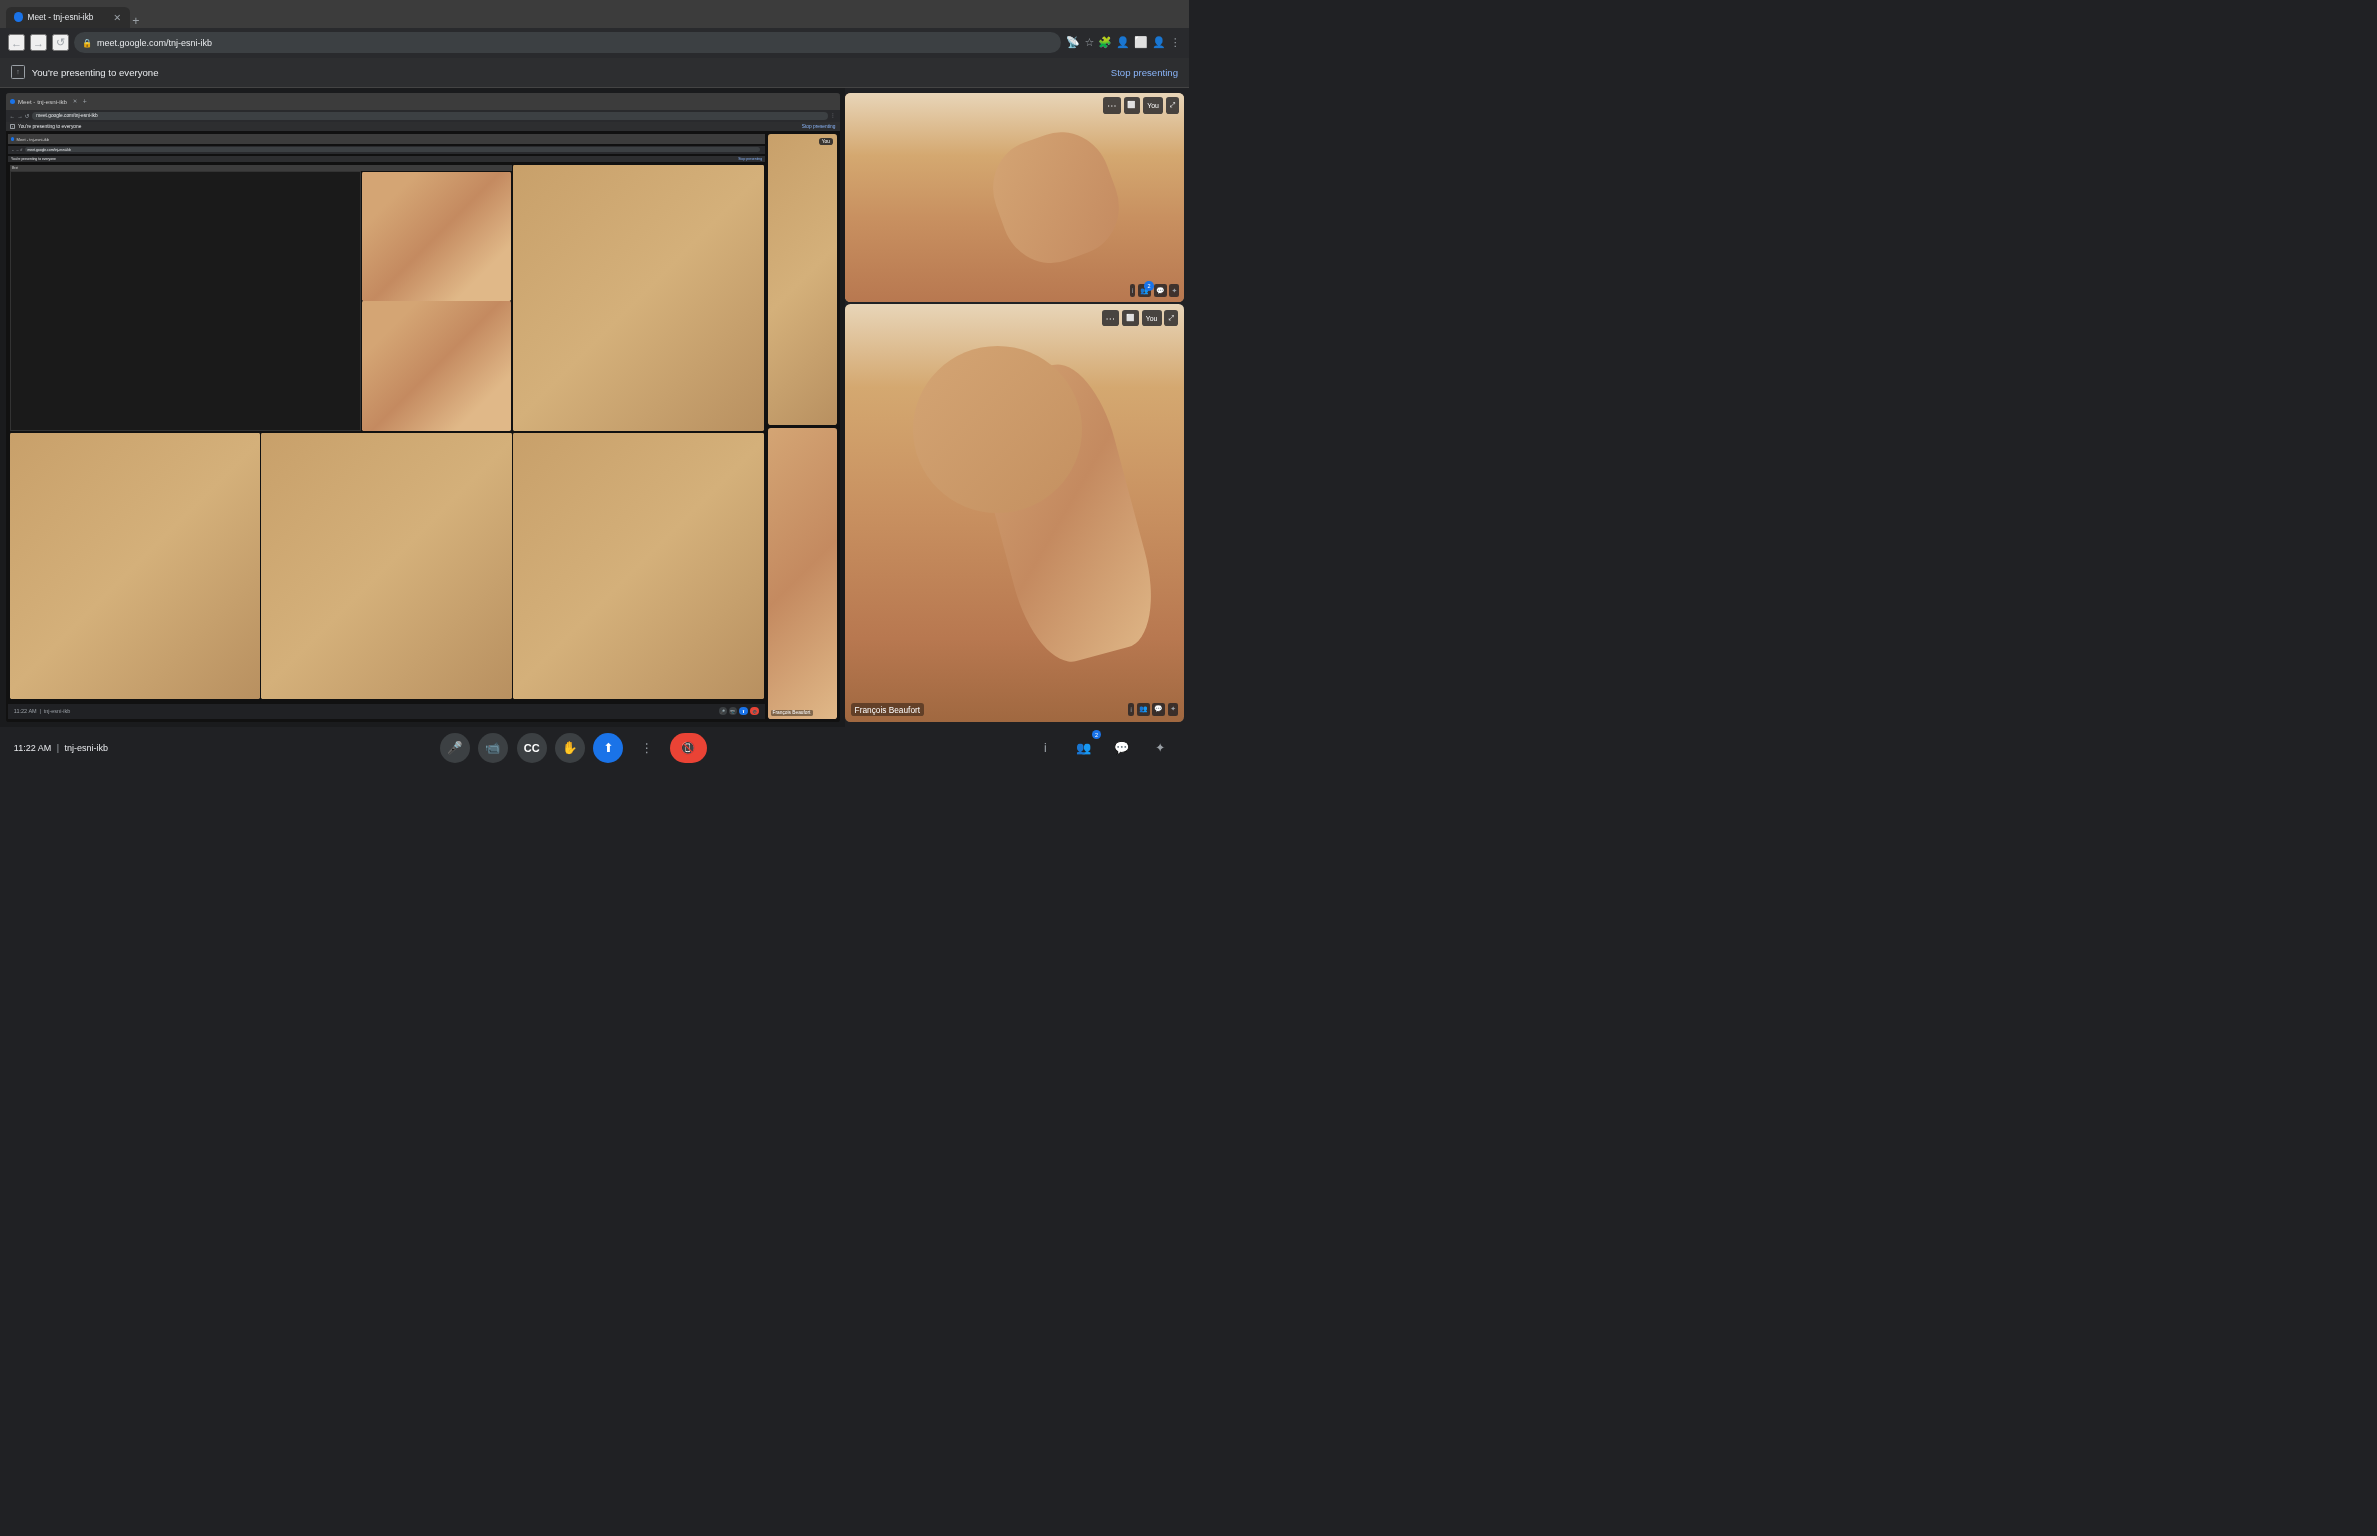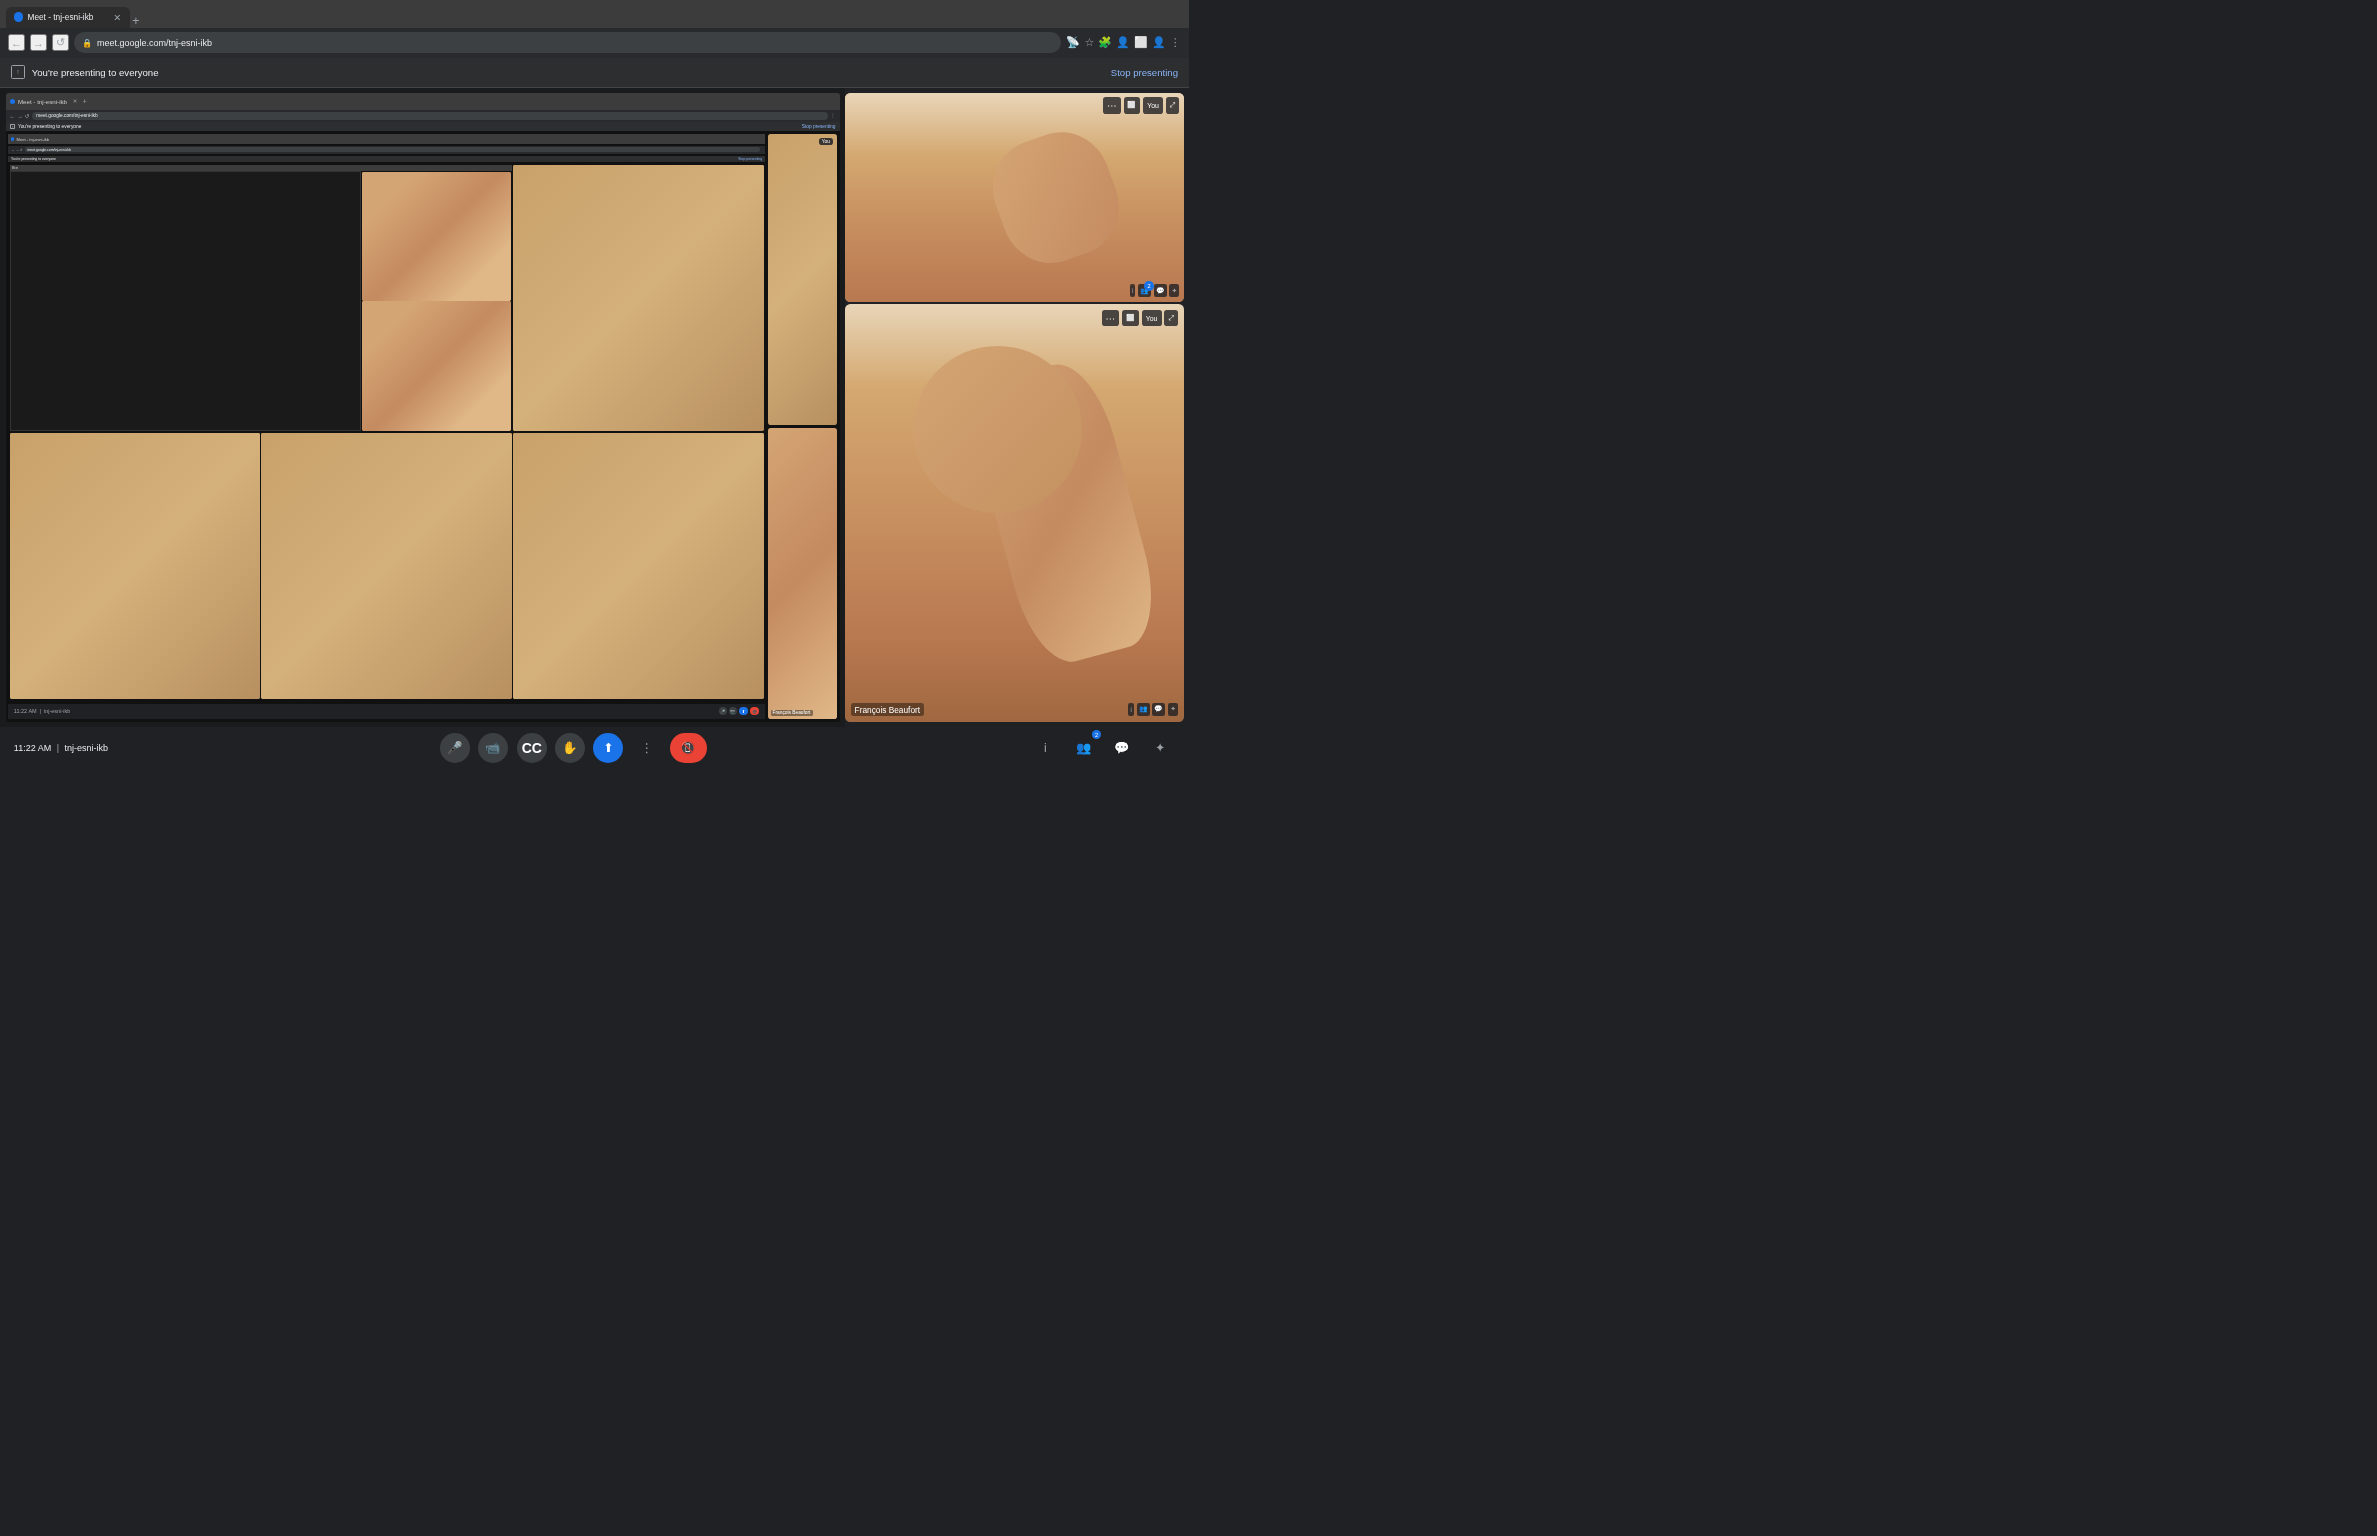--- a/index.html
+++ b/index.html
@@ -674,21 +674,21 @@
   </div>
 
   <div class="toolbar-center">
     <button class="tool-btn">
       <span>🎤</span>
     </button>
     <button class="tool-btn">
       <span>📹</span>
     </button>
     <button class="tool-btn">
-      <span style="font-size:14px;font-weight:bold;">CC</span>
+      <span style="font-size:11px;font-weight:bold;">CC</span>
     </button>
     <button class="tool-btn">
       <span>✋</span>
     </button>
     <button class="tool-btn active">
       <span>⬆</span>
     </button>
     <button class="tool-btn more">
       <span>⋮</span>
     </button>

